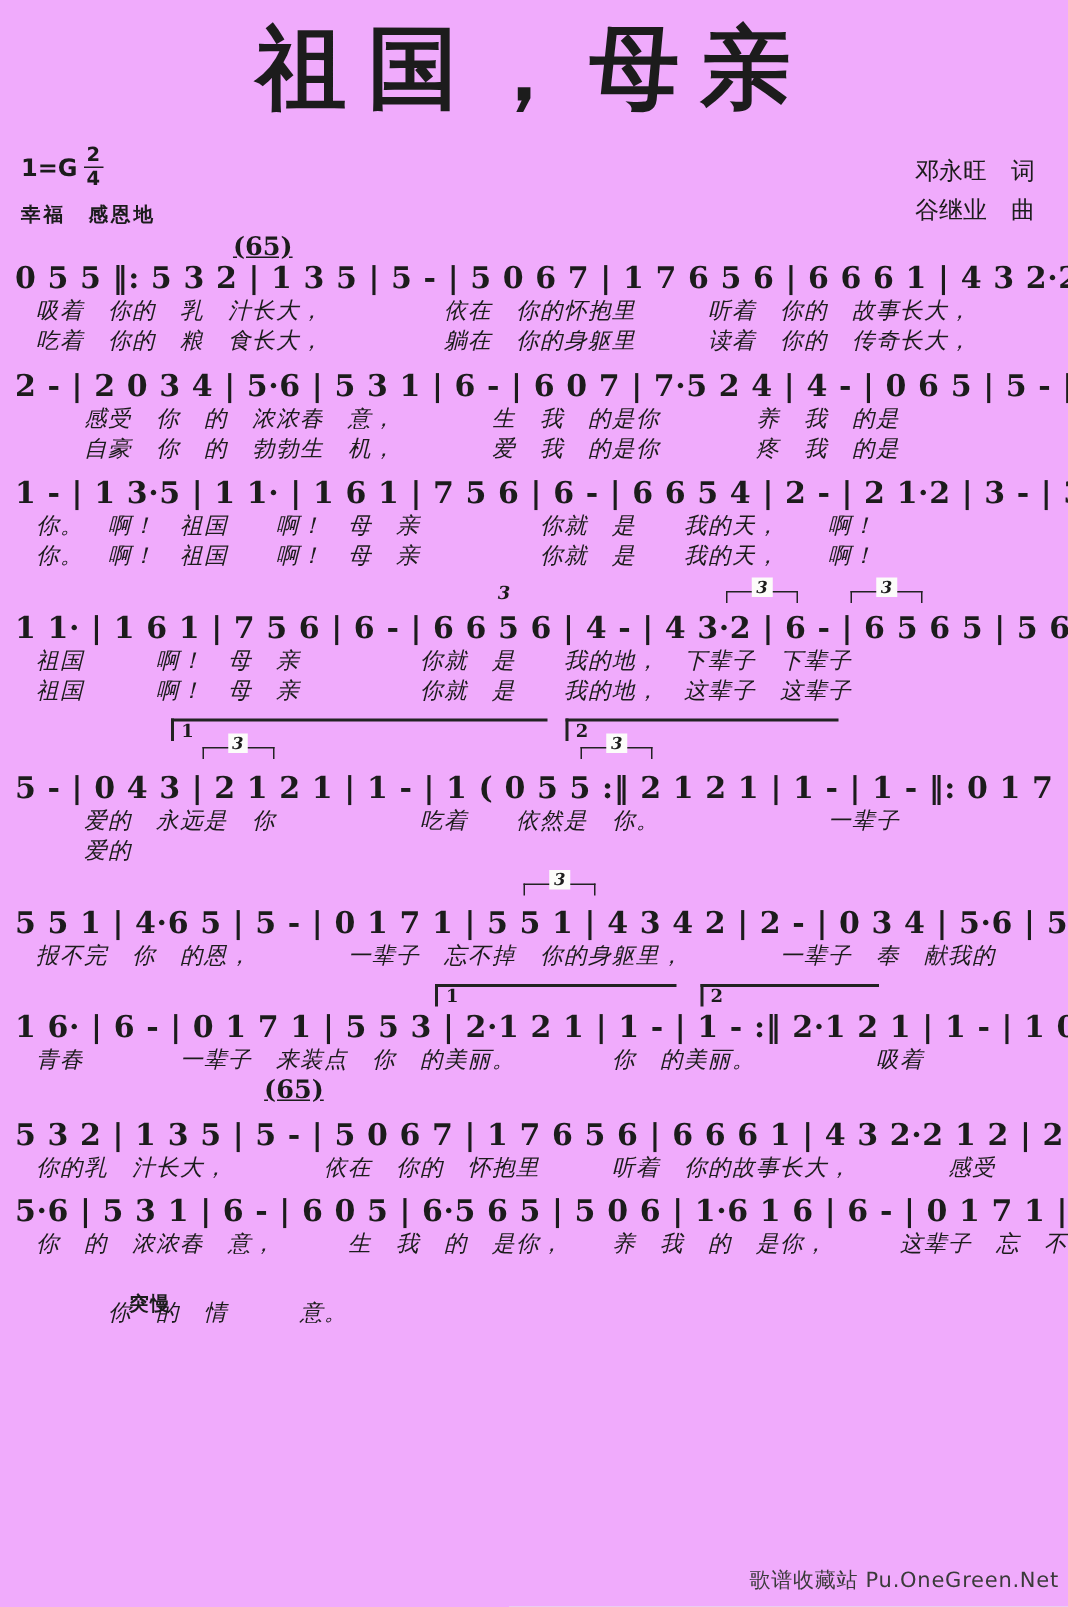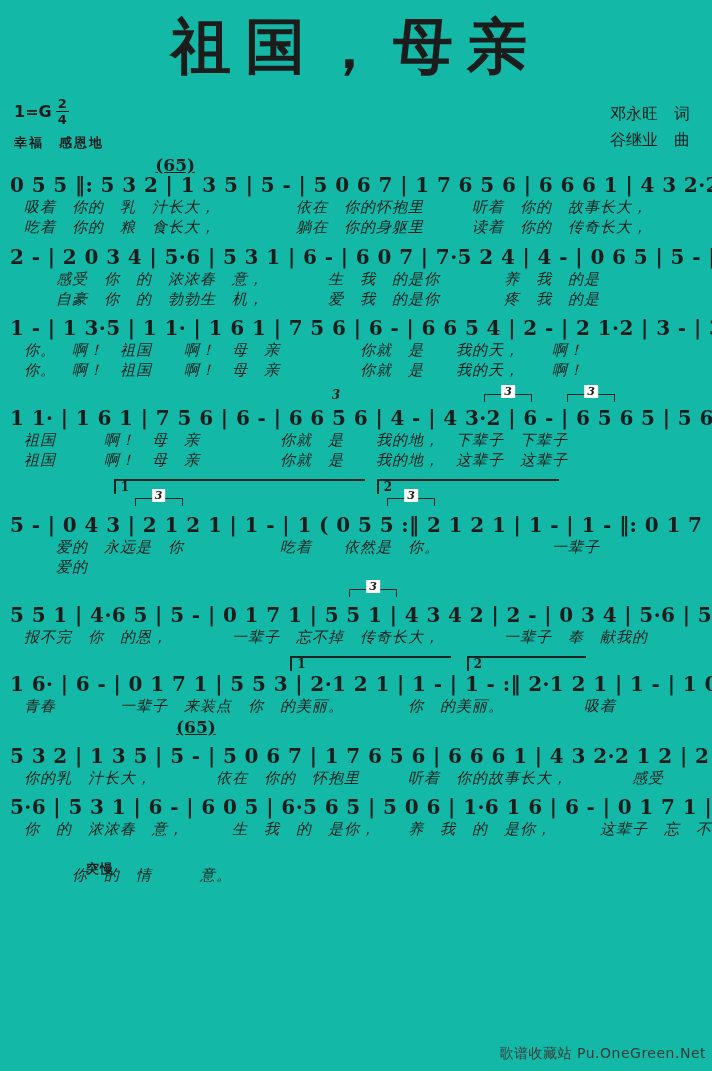--- a/index.html
+++ b/index.html
@@ -1,20 +1,20 @@
 <!DOCTYPE html>
 <html><head>
 <meta charset="utf-8">
 <style>
   html,body{margin:0;padding:0;background:#e8e8e8;}
   .page{
     position:relative;
     width:712px;height:1071px;
     margin:0 auto;
-    background:#14b8a6;
+    background:#f0abfc;
     color:#1c1c1c;
     font-family:"DejaVu Sans", sans-serif;
     overflow:hidden;
     box-sizing:border-box;
     padding:6px 10px 0 10px;
   }
   
   .title{
     text-align:center;
     font-size:60px;
@@ -194,21 +194,21 @@
     <div class="lyric">　　爱的</div>
   </div>
 
   <div class="system sys6">
     <div class="marks">
       <span class="triplet t1">
           <span class="num">3</span>
         </span>
     </div>
     <div class="notation">5 5 1 | 4·6 5 | 5 - | 0 1 7 1 | 5 5 1 | 4 3 4 2 | 2 - | 0 3 4 | 5·6 | 5 3·1 |</div>
-    <div class="lyric">报不完　你　的恩，　　　　一辈子　忘不掉　传奇长大，　　　　一辈子　奉　献我的</div>
+    <div class="lyric">报不完　你　的恩，　　　　一辈子　忘不掉　你的身躯里，　　　　一辈子　奉　献我的</div>
   </div>
 
   <div class="system sys7">
     <div class="marks">
       <span class="ending e1">
           <span class="num">1</span>
         </span>
       <span class="ending e2">
           <span class="num">2</span>
         </span>

